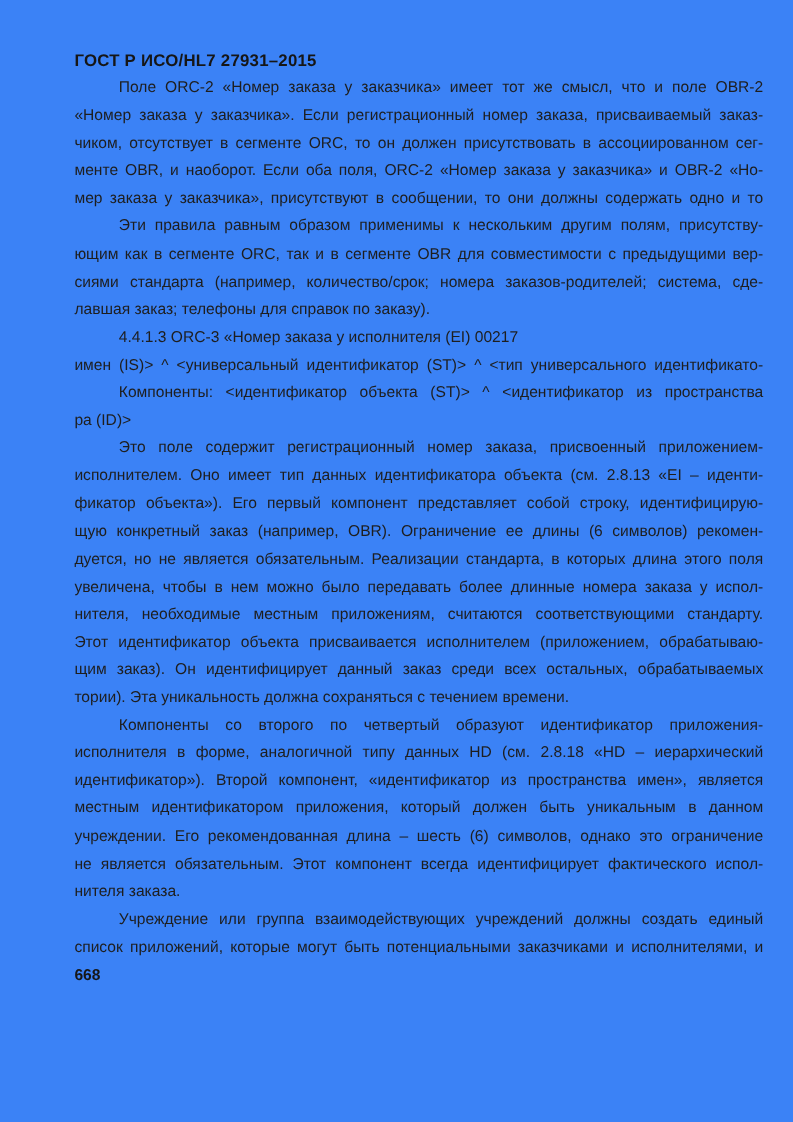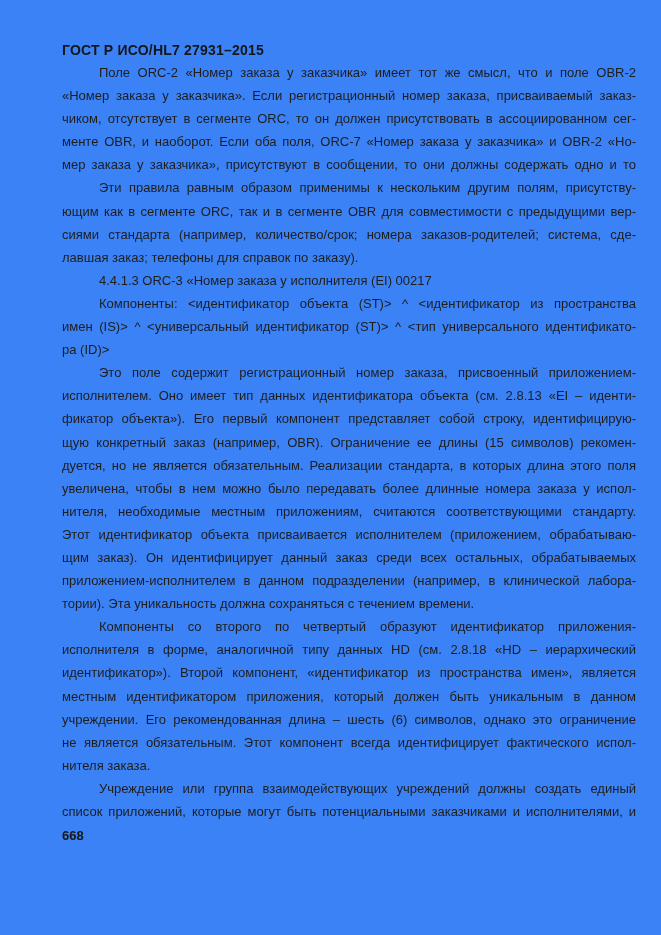--- a/index.html
+++ b/index.html
@@ -60,48 +60,47 @@
 
 <div class="page">
   <div class="content">
     <div class="doc-header">ГОСТ Р ИСО/HL7 27931–2015</div>
     <div class="doc-body">
 
     <div class="paragraph">
           <div class="line indent">Поле ORC-2 «Номер заказа у заказчика» имеет тот же смысл, что и поле OBR-2</div>
           <div class="line">«Номер заказа у заказчика». Если регистрационный номер заказа, присваиваемый заказ-</div>
           <div class="line">чиком, отсутствует в сегменте ORC, то он должен присутствовать в ассоциированном сег-</div>
-          <div class="line">менте OBR, и наоборот. Если оба поля, ORC-7 «Номер заказа у заказчика» и OBR-2 «Но-</div>
+          <div class="line">менте OBR, и наоборот. Если оба поля, ORC-2 «Номер заказа у заказчика» и OBR-2 «Но-</div>
           <div class="line">мер заказа у заказчика», присутствуют в сообщении, то они должны содержать одно и то</div>
         </div>
         <div class="paragraph">
           <div class="line indent">Эти правила равным образом применимы к нескольким другим полям, присутству-</div>
           <div class="line">ющим как в сегменте ORC, так и в сегменте OBR для совместимости с предыдущими вер-</div>
           <div class="line">сиями стандарта (например, количество/срок; номера заказов-родителей; система, сде-</div>
           <div class="line last">лавшая заказ; телефоны для справок по заказу).</div>
         </div>
         <div class="paragraph">
           <div class="line last indent">4.4.1.3 ORC-3 «Номер заказа у исполнителя (EI) 00217</div>
         </div>
         <div class="paragraph">
+          <div class="line">имен (IS)&gt; ^ &lt;универсальный идентификатор (ST)&gt; ^ &lt;тип универсального идентификато-</div>
           <div class="line indent">Компоненты: &lt;идентификатор объекта (ST)&gt; ^ &lt;идентификатор из пространства</div>
-          <div class="line">имен (IS)&gt; ^ &lt;универсальный идентификатор (ST)&gt; ^ &lt;тип универсального идентификато-</div>
           <div class="line last">ра (ID)&gt;</div>
         </div>
         <div class="paragraph">
           <div class="line indent">Это поле содержит регистрационный номер заказа, присвоенный приложением-</div>
           <div class="line">исполнителем. Оно имеет тип данных идентификатора объекта (см. 2.8.13 «EI – иденти-</div>
           <div class="line">фикатор объекта»). Его первый компонент представляет собой строку, идентифицирую-</div>
-          <div class="line">щую конкретный заказ (например, OBR). Ограничение ее длины (15 символов) рекомен-</div>
+          <div class="line">щую конкретный заказ (например, OBR). Ограничение ее длины (6 символов) рекомен-</div>
           <div class="line">дуется, но не является обязательным. Реализации стандарта, в которых длина этого поля</div>
           <div class="line">увеличена, чтобы в нем можно было передавать более длинные номера заказа у испол-</div>
           <div class="line">нителя, необходимые местным приложениям, считаются соответствующими стандарту.</div>
           <div class="line">Этот идентификатор объекта присваивается исполнителем (приложением, обрабатываю-</div>
           <div class="line">щим заказ). Он идентифицирует данный заказ среди всех остальных, обрабатываемых</div>
-          <div class="line">приложением-исполнителем в данном подразделении (например, в клинической лабора-</div>
           <div class="line last">тории). Эта уникальность должна сохраняться с течением времени.</div>
         </div>
         <div class="paragraph">
           <div class="line indent">Компоненты со второго по четвертый образуют идентификатор приложения-</div>
           <div class="line">исполнителя в форме, аналогичной типу данных HD (см. 2.8.18 «HD – иерархический</div>
           <div class="line">идентификатор»). Второй компонент, «идентификатор из пространства имен», является</div>
           <div class="line">местным идентификатором приложения, который должен быть уникальным в данном</div>
           <div class="line">учреждении. Его рекомендованная длина – шесть (6) символов, однако это ограничение</div>
           <div class="line">не является обязательным. Этот компонент всегда идентифицирует фактического испол-</div>
           <div class="line last">нителя заказа.</div>

